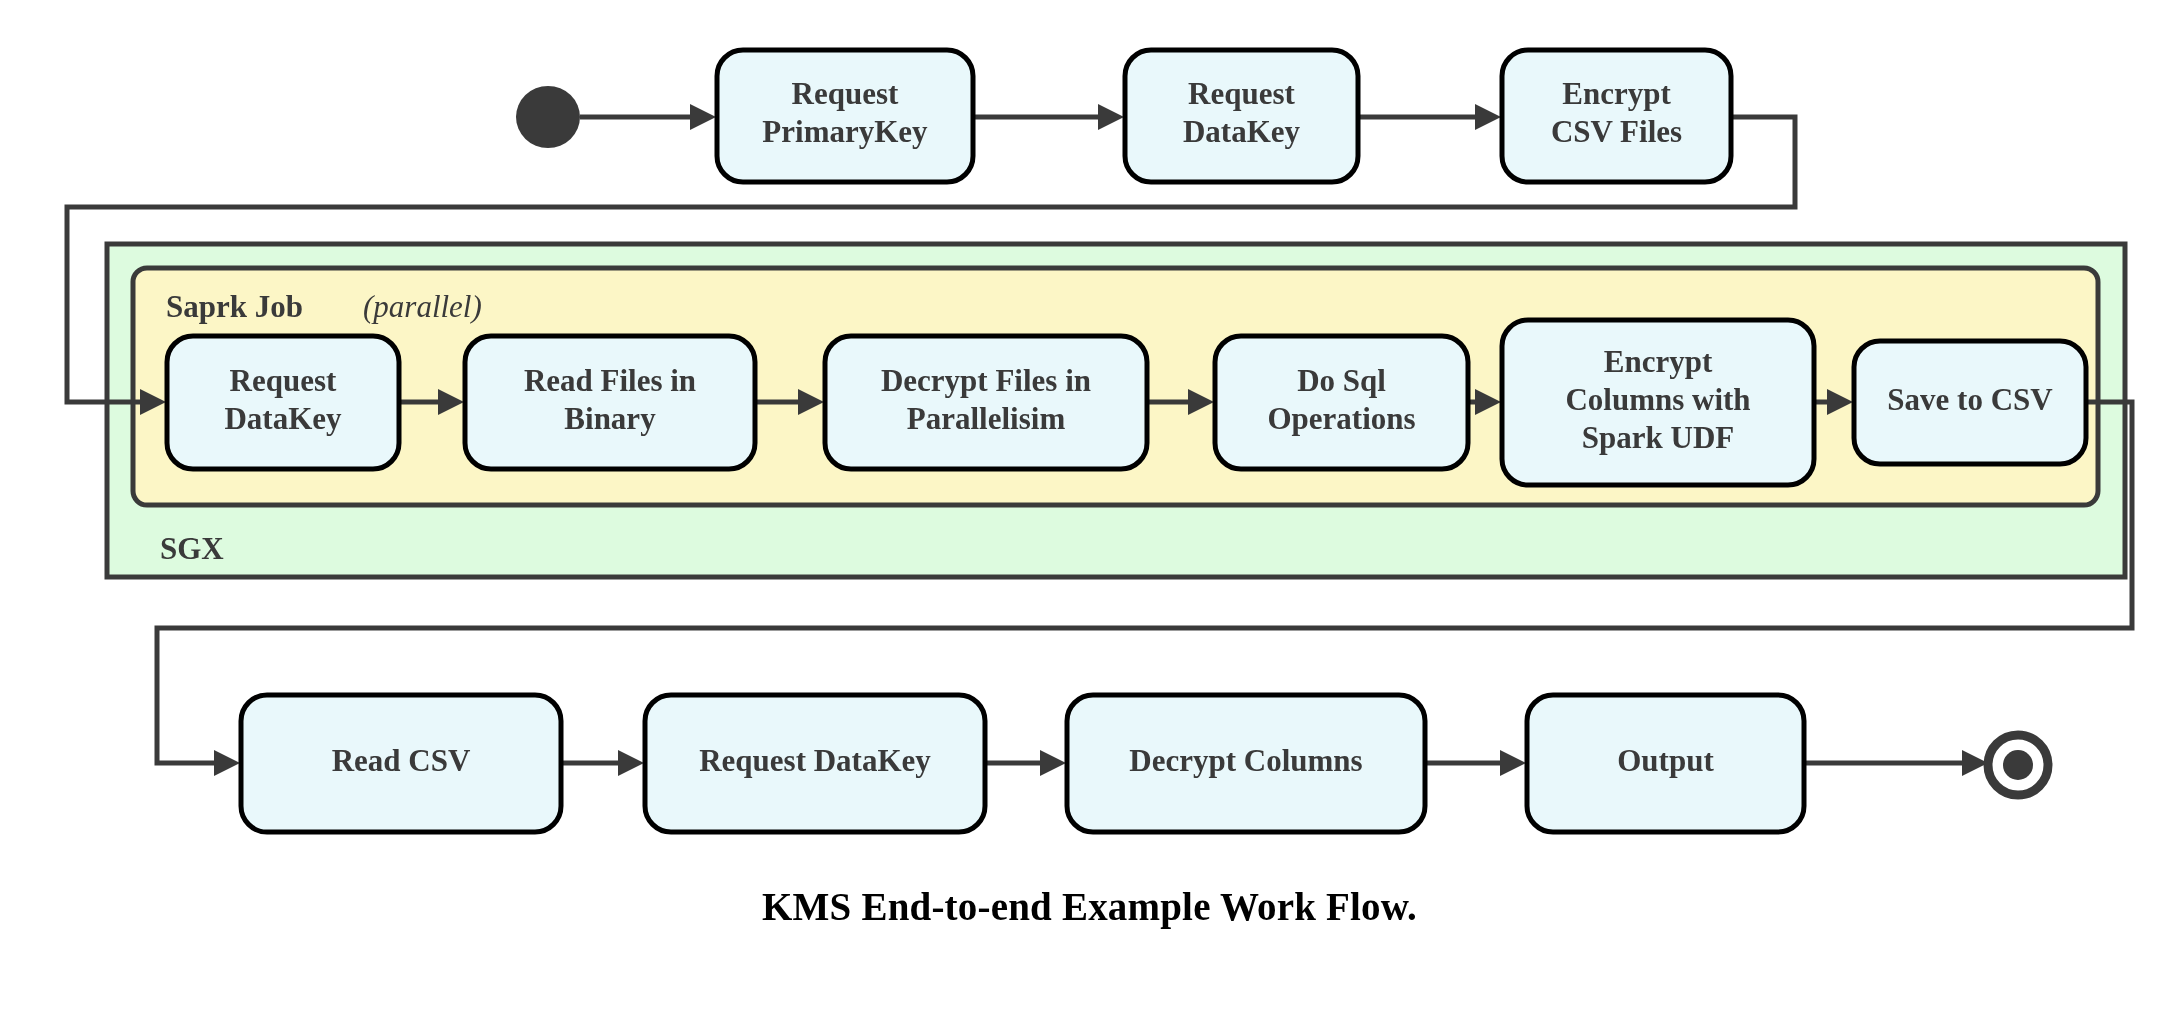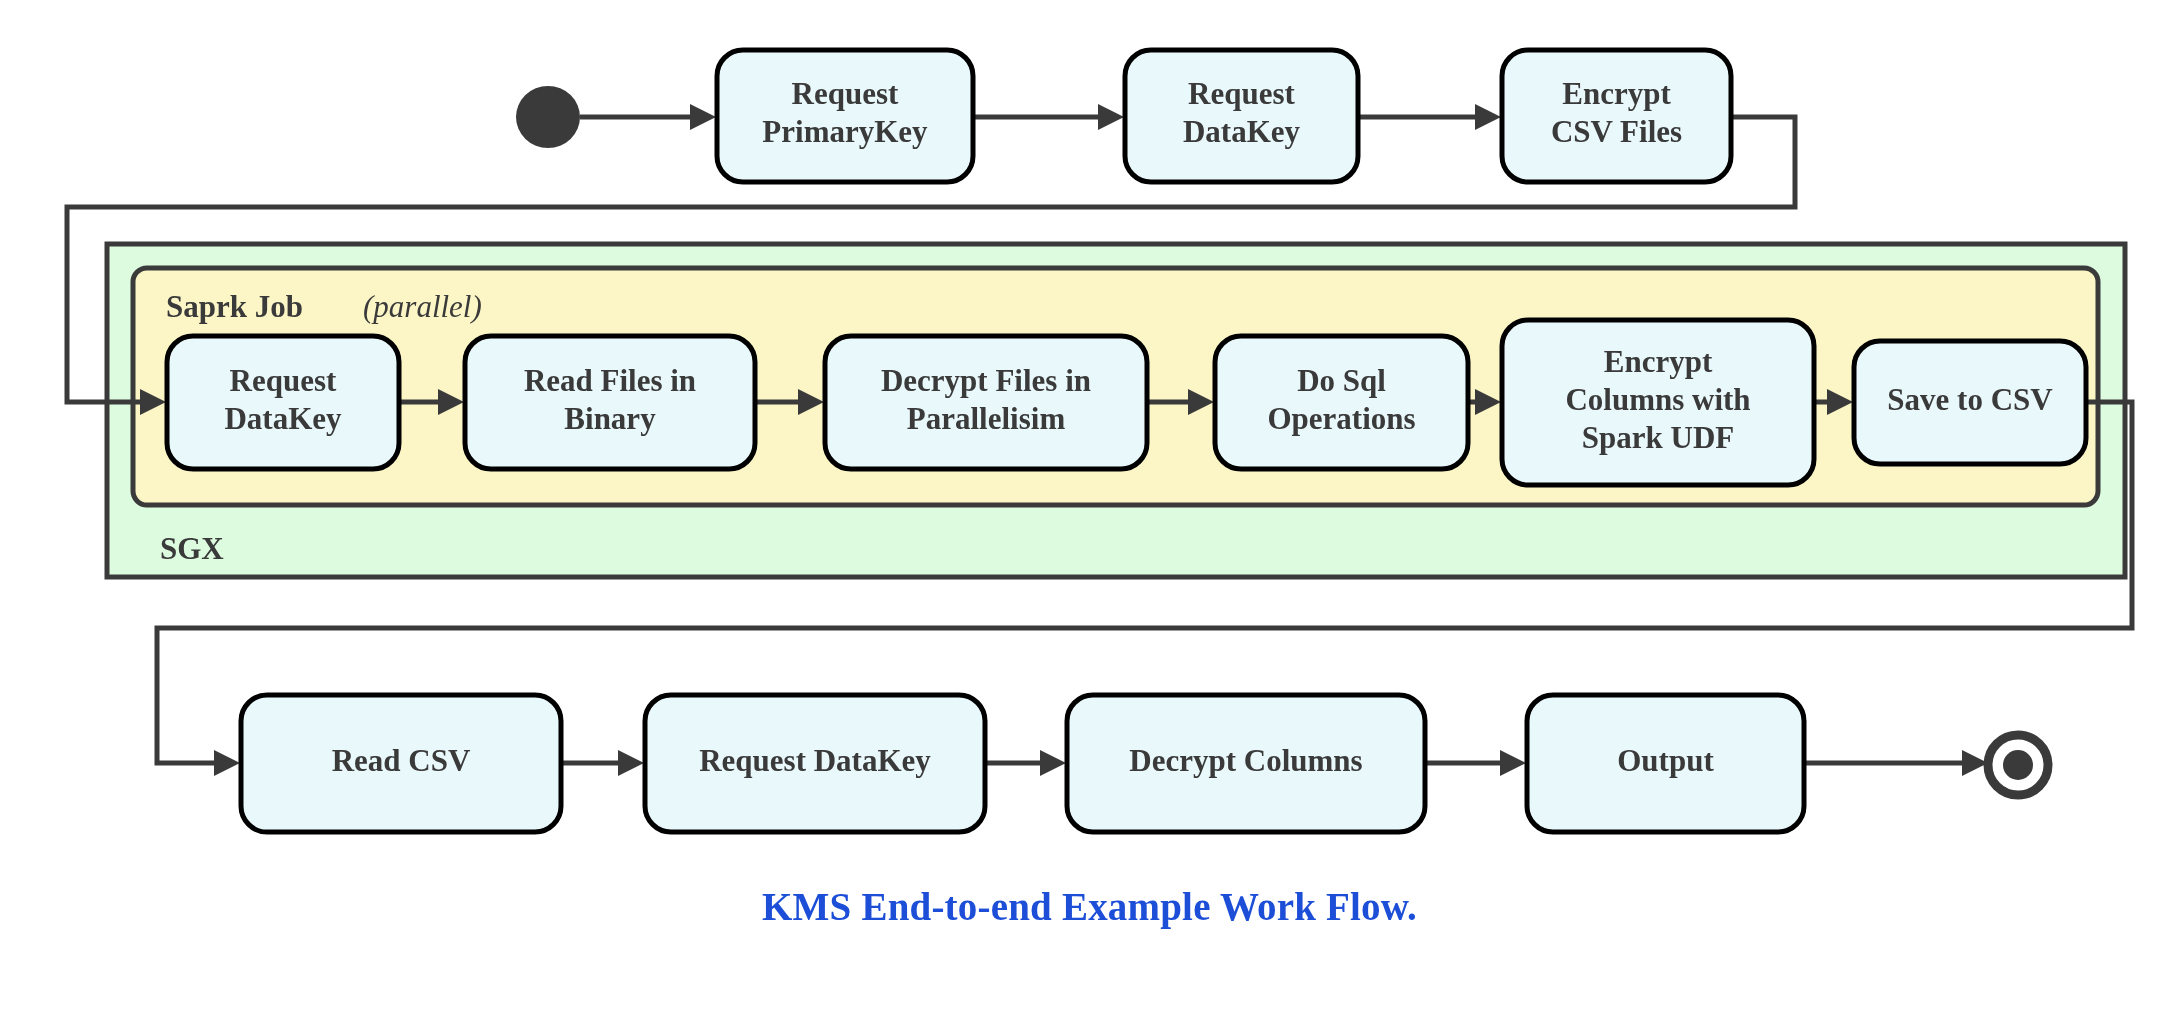--- a/index.html
+++ b/index.html
@@ -91,21 +91,21 @@
   }
   .caption {
     position: absolute;
     left: 0;
     top: 884px;
     width: 2179px;
     text-align: center;
     font-family: "Liberation Serif", "DejaVu Serif", serif;
     font-weight: bold;
     font-size: 39px;
-    color: #1d4ed8;
+    color: #000000;
     letter-spacing: 0.2px;
   }
 </style>
 </head>
 <body>
 
 <div id="diagram-root">
 
   <svg class="flow" viewBox="0 0 2179 1036" xmlns="http://www.w3.org/2000/svg">
     <g id="layer-groups">

